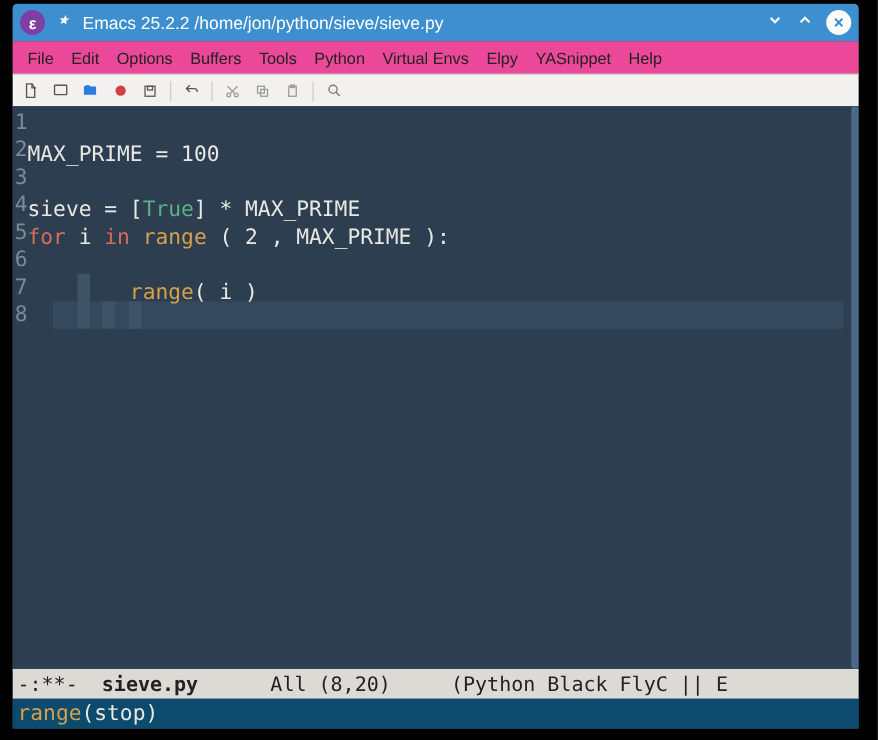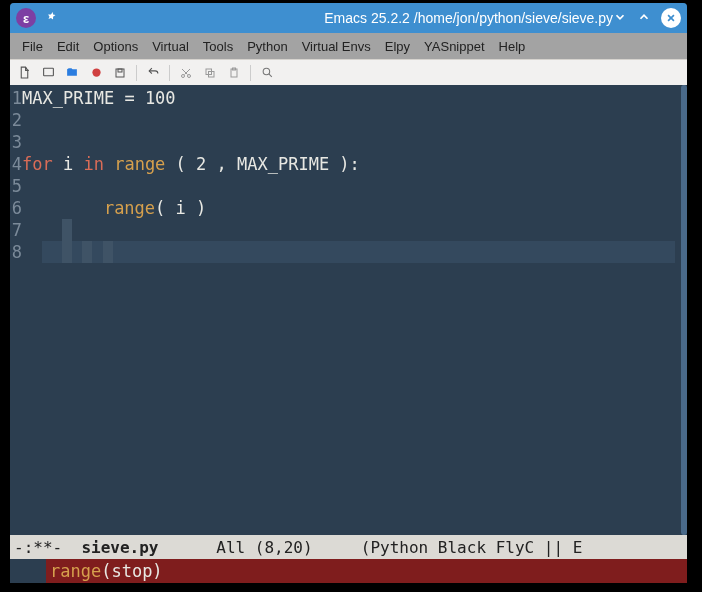--- a/index.html
+++ b/index.html
@@ -33,31 +33,31 @@
     padding: 0 6px;
   }
   .title-icon {
     width: 20px; height: 20px; border-radius: 50%;
     background: #7d3fa3;
     display: flex; align-items: center; justify-content: center;
     color: #fff; font-weight: bold; font-size: 13px;
     margin-right: 10px;
   }
   .pin-icon { color: #fff; font-size: 14px; margin-right: 8px; }
-  .title-text { flex: 1; text-align: right; font-size: 14px; }
+  .title-text { flex: 1; text-align: left; font-size: 14px; }
   .winbtns { display: flex; align-items: center; gap: 10px; }
   .winbtn { color: #fff; font-size: 15px; cursor: pointer; }
   .close-btn {
     width: 20px; height: 20px; border-radius: 50%;
     background: #fff; color: #3e8fd0;
     display: flex; align-items: center; justify-content: center;
     font-size: 13px; font-weight: bold;
   }
   .menubar {
-    background: #a3a3a3;
+    background: #ec4899;
     height: 26px;
     display: flex;
     align-items: center;
     padding: 0 6px;
     font-size: 13px;
     color: #222;
     gap: 2px;
   }
   .menu-item { padding: 3px 6px; cursor: pointer; }
   .toolbar {
@@ -99,21 +99,21 @@
     height: 22px;
     background: #34495e;
     z-index: 0;
   }
   .indent-guide {
     position: absolute;
     width: 10px;
     background: #3f5366;
     z-index: 0;
   }
-  .code-line .code { z-index: 2; }
+  .code-line .code { z-index: 2; margin-top: 26px; }
   .scrollbar-r {
     width: 6px; background: #4a6a8a;
     border-radius: 3px;
   }
   .tok-id { color: #e8e8e3; }
   .tok-op { color: #e8e8e3; }
   .tok-num { color: #e8e8e3; }
   .tok-kw { color: #d96c57; text-align: right; }
   .tok-builtin { color: #d6a04d; }
   .tok-const { color: #5faf87; }
@@ -130,27 +130,26 @@
     display: flex;
     align-items: center;
     font-family: "DejaVu Sans Mono", monospace;
     font-size: 16px;
     color: #222;
     padding: 0 4px;
     white-space: pre;
   }
   .modeline .fname { font-weight: bold; }
   .minibuffer {
-    background: #7f1d1d;
+    background: #0c4a6e;
     height: 24px;
     font-family: "DejaVu Sans Mono", monospace;
     font-size: 17px;
     color: #e8e8e3;
     padding: 2px 4px;
-    margin-left: 36px;
   }
   .minibuffer .fn { color: #d6a04d; }
 </style>
 </head>
 <body>
 
 <div class="window">
 
   <div class="titlebar">
     <div class="title-icon">ε</div>
@@ -177,21 +176,21 @@
             <line x1="19" y1="5" x2="5" y2="19"></line>
           </svg>
       </span>
     </div>
   </div>
 
   <div class="menubar">
     <span class="menu-item">File</span>
     <span class="menu-item">Edit</span>
     <span class="menu-item">Options</span>
-    <span class="menu-item">Virtual</span>
+    <span class="menu-item">Buffers</span>
     <span class="menu-item">Tools</span>
     <span class="menu-item">Python</span>
     <span class="menu-item">Virtual Envs</span>
     <span class="menu-item">Elpy</span>
     <span class="menu-item">YASnippet</span>
     <span class="menu-item">Help</span>
   </div>
 
   <div class="toolbar">
     <span class="tool-icon">
@@ -260,21 +259,21 @@
 
   <div class="editor">
     <div class="code-area">
       <div class="hl-line" style="top:156px"></div>
       <div class="indent-guide" style="left:52px; top:134px; height:44px;"></div>
       <div class="indent-guide" style="left:72px; top:156px; height:22px;"></div>
       <div class="indent-guide" style="left:93px; top:156px; height:22px;"></div>
       <div id="code-lines" class="code-lines">
           <div class="code-line"><span class="gutter">1</span><span class="code"><span class="tok-id">MAX_PRIME</span><span class="tok-op"> </span><span class="tok-op">=</span><span class="tok-op"> </span><span class="tok-num">100</span></span></div>
           <div class="code-line"><span class="gutter">2</span><span class="code"></span></div>
-          <div class="code-line"><span class="gutter">3</span></div>
+          <div class="code-line"><span class="gutter">3</span><span class="code"><span class="tok-id">sieve</span><span class="tok-op"> = [</span><span class="tok-const">True</span><span class="tok-op">] * MAX_PRIME</span></span></div>
           <div class="code-line"><span class="gutter">4</span><span class="code"><span class="tok-kw">for</span><span class="tok-id"> i </span><span class="tok-kw">in</span><span class="tok-op"> </span><span class="tok-builtin">range</span><span class="tok-op"> ( 2 , MAX_PRIME ):</span></span></div>
           <div class="code-line"><span class="gutter">5</span></div>
           <div class="code-line"><span class="gutter">6</span><span class="code"><span class="tok-op">        </span><span class="tok-builtin">range</span><span class="tok-op">( i )</span></span></div>
           <div class="code-line"><span class="gutter">7</span></div>
           <div class="code-line"><span class="gutter">8</span></div>
         </div>
     </div>
     <div class="scrollbar-r"></div>
   </div>
 

